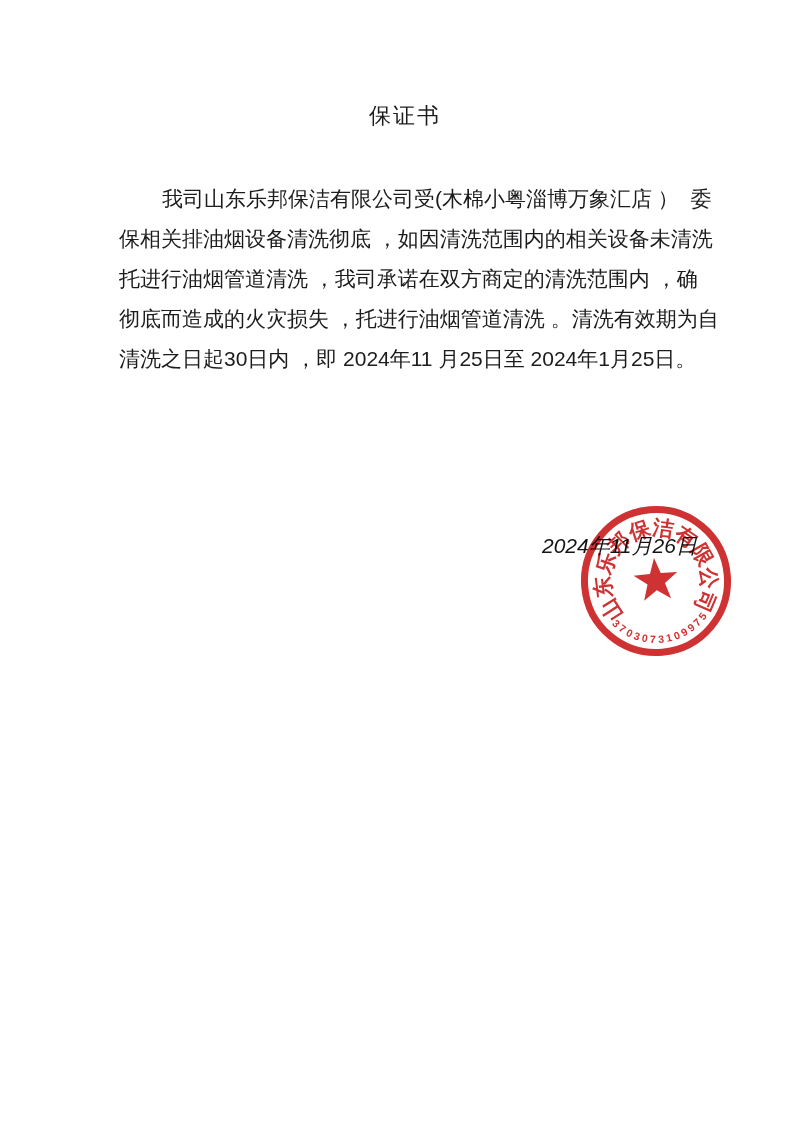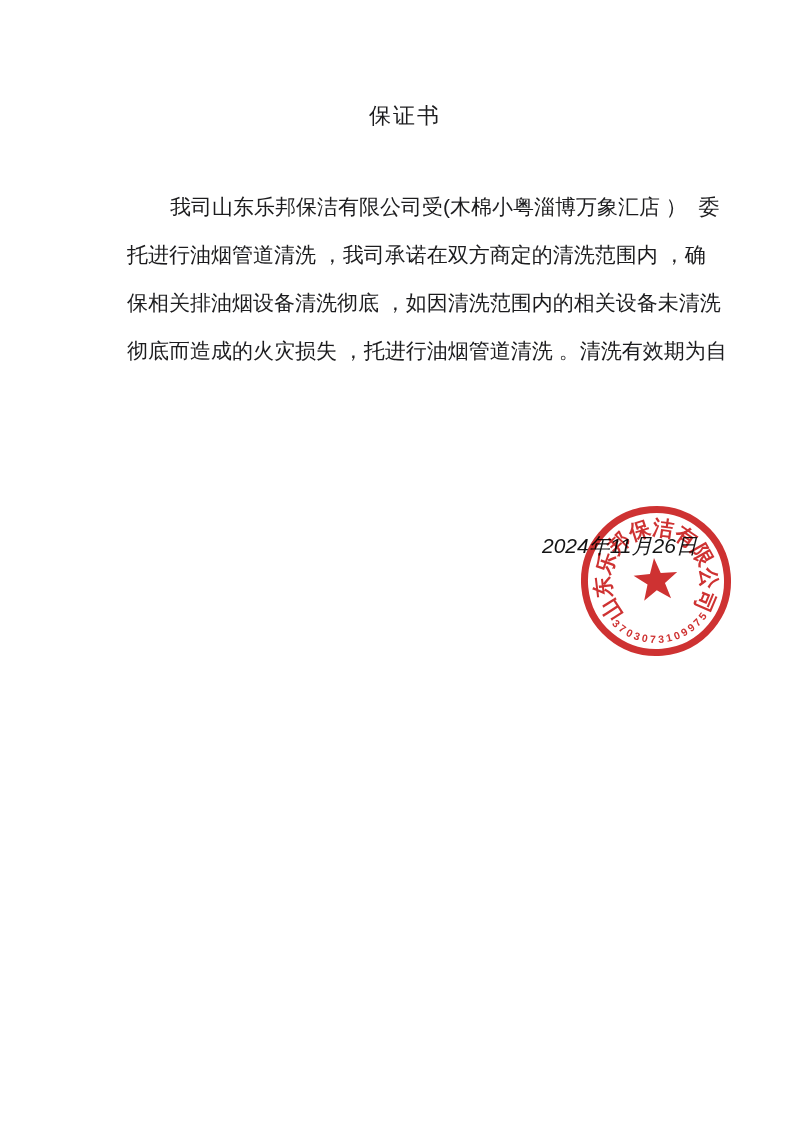--- a/index.html
+++ b/index.html
@@ -27,21 +27,21 @@
     color: #1c1c1e;
   }
   .doc-body {
     position: absolute;
     top: 179px; left: 119px;
     width: 610px;
     font-size: 21px;
     line-height: 40px;
     color: #1c1c1e;
   }
-  .bline { margin: 8px; white-space: pre; }
+  .bline { margin: 0; white-space: pre; }
   .bline.indent { text-indent: 43px; }
   .doc-date {
     position: absolute;
     left: 542px; top: 533px;
     font-size: 21px;
     line-height: 26px;
     color: #141414;
     z-index: 2;
     font-style: italic;
   }
@@ -69,23 +69,24 @@
 </style>
 </head>
 <body>
 
 <div class="page">
 
   <div class="doc-title">保证书</div>
 
   <div class="doc-body">
     <p class="bline indent">我司山东乐邦保洁有限公司受(木棉小粤淄博万象汇店 ）  委</p>
+    <p class="bline">保相关排油烟设备清洗彻底 ，如因清洗范围内的相关设备未清洗</p>
     <p class="bline">托进行油烟管道清洗 ，我司承诺在双方商定的清洗范围内 ，确</p>
-    <p class="bline">保相关排油烟设备清洗彻底 ，如因清洗范围内的相关设备未清洗</p>
     <p class="bline">彻底而造成的火灾损失 ，托进行油烟管道清洗 。清洗有效期为自</p>
+    <p class="bline">清洗之日起30日内 ，即 2024年11 月25日至 2024年1月25日。</p>
   </div>
 
   <div class="doc-date">2024年11月26日</div>
 
   <div class="seal">
     <svg width="164" height="164" viewBox="-82 -82 164 164" xmlns="http://www.w3.org/2000/svg">
       <g id="seal-root" transform="rotate(-5)">
         <circle id="seal-ring" cx="0" cy="0" r="71.5" fill="none" stroke-width="7" stroke="#cb2222"></circle>
         <polygon id="seal-star" points="0,-23 5.41,-7.44 21.87,-7.11 8.75,2.84 13.52,18.61 0,9.2 -13.52,18.61 -8.75,2.84 -21.87,-7.11 -5.41,-7.44" fill="#cb2222"></polygon>
         <g id="seal-name-g">

